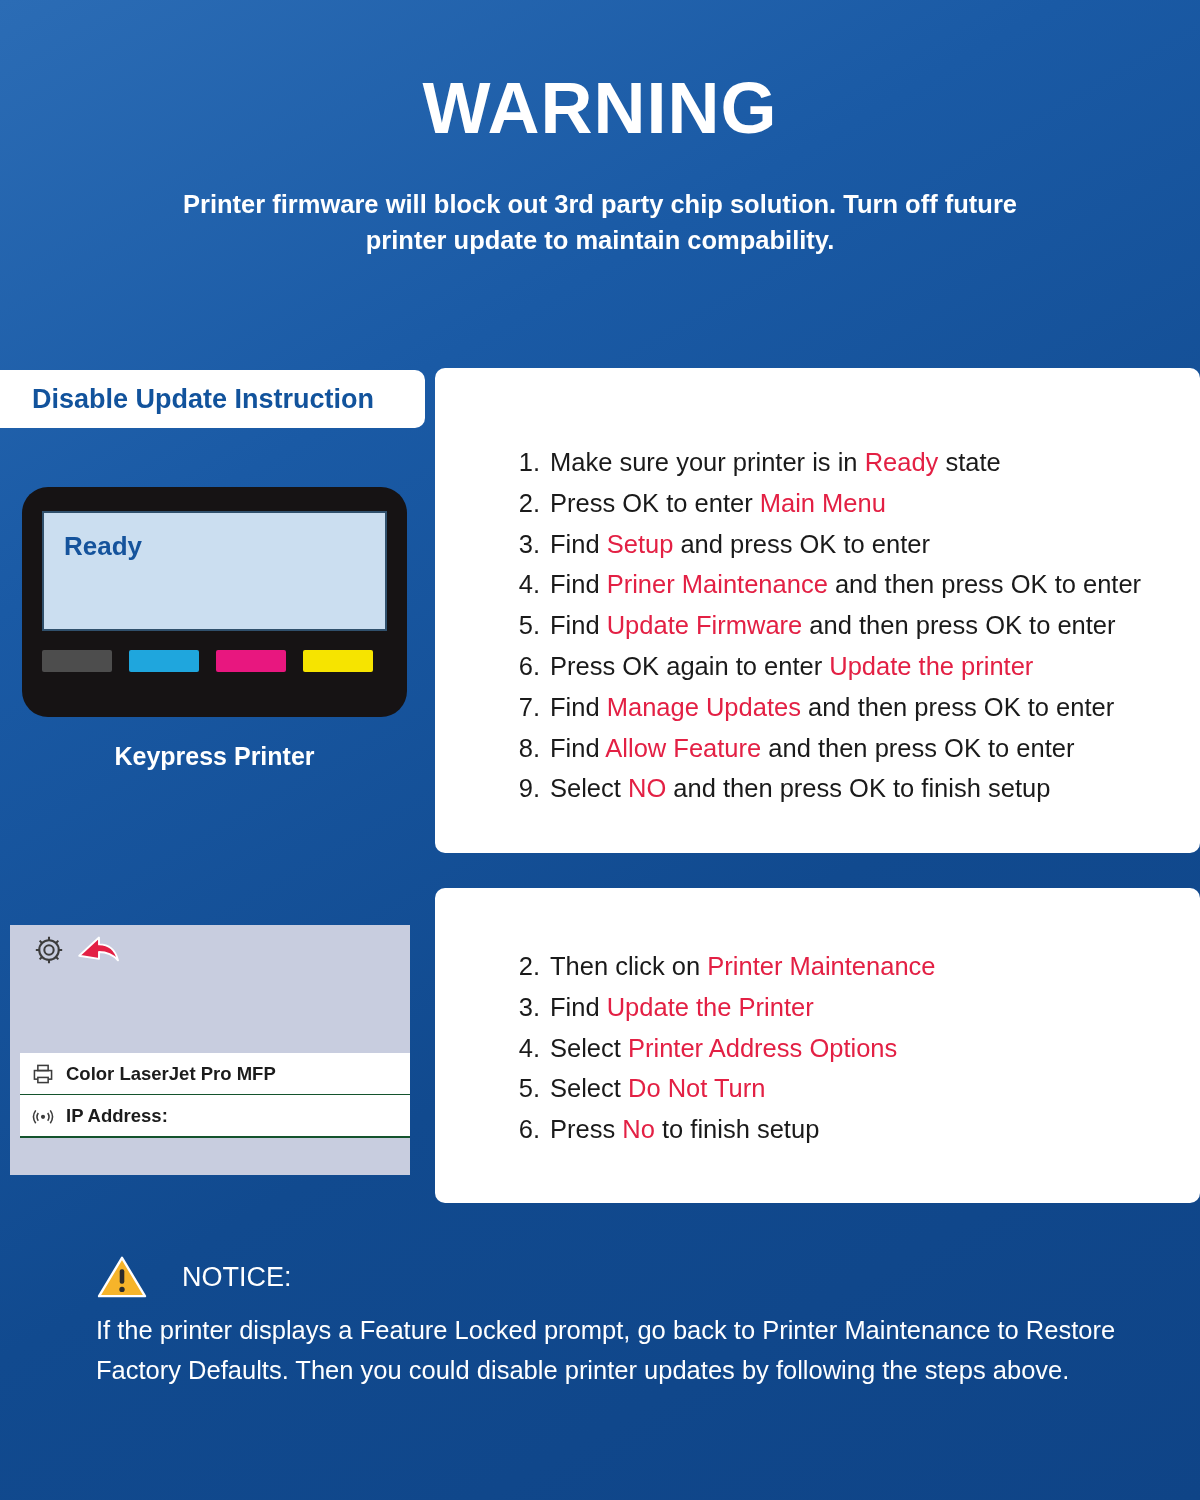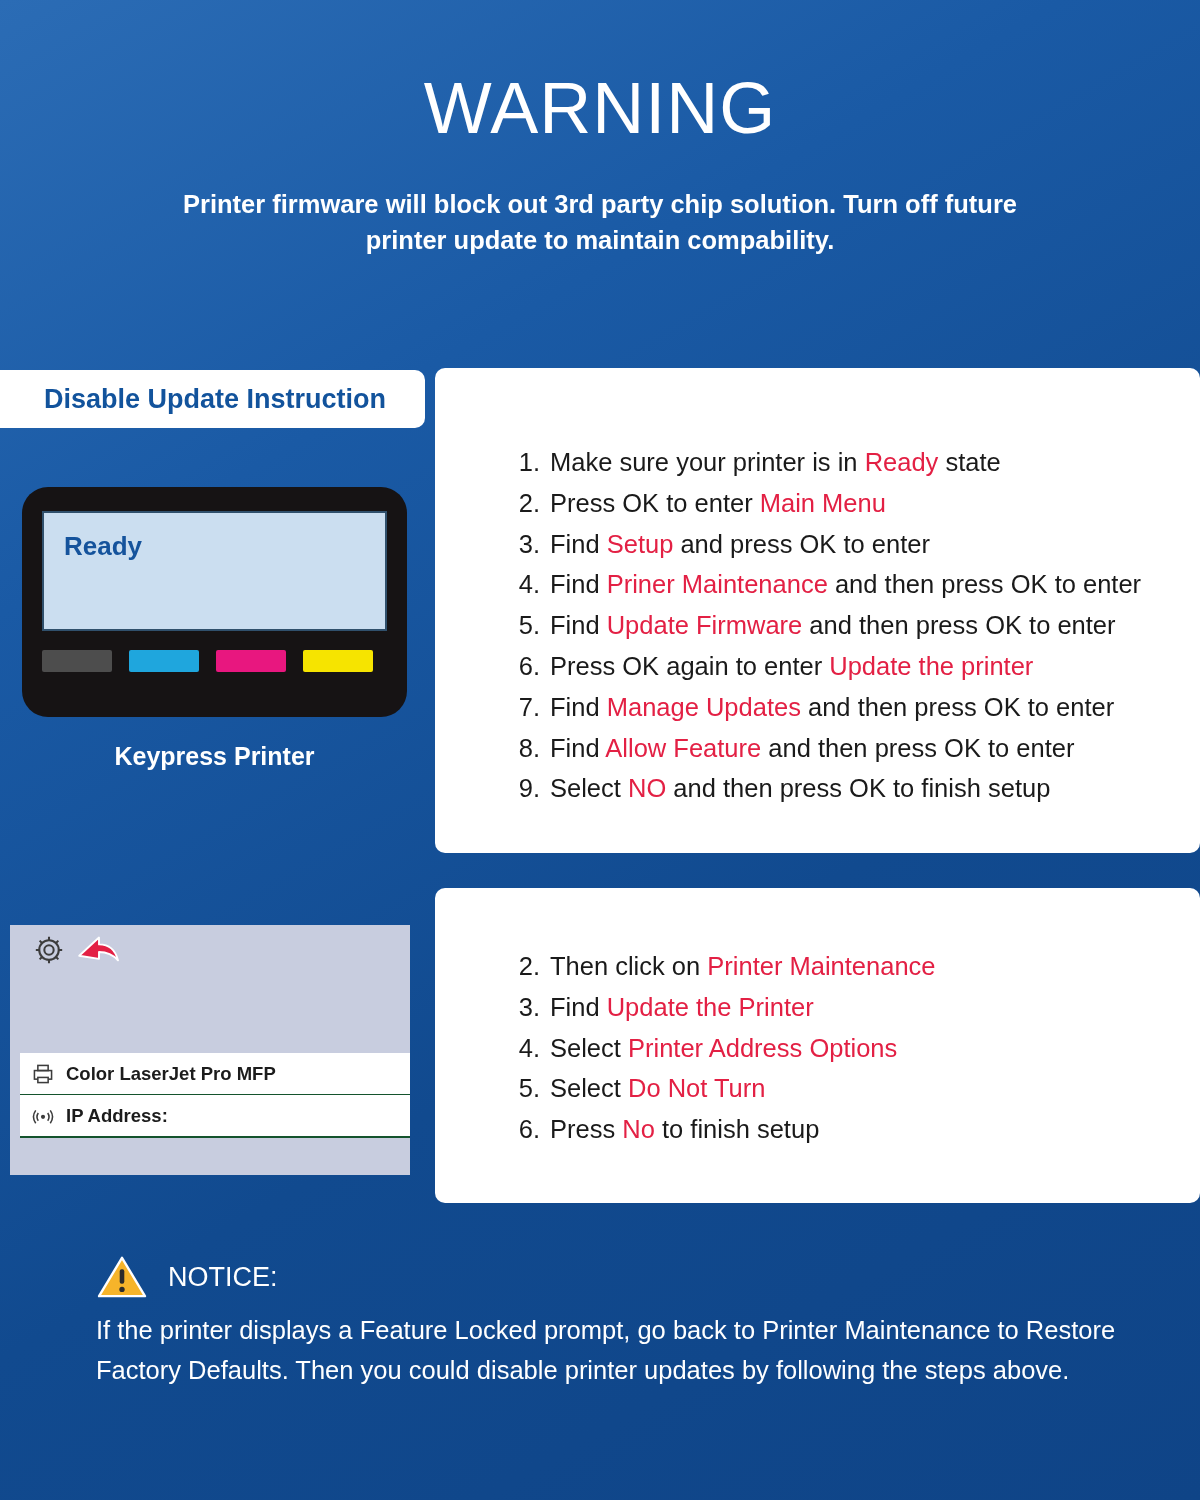--- a/index.html
+++ b/index.html
@@ -24,21 +24,21 @@
     position: absolute;
     top: 0; left: 0; right: 0;
     height: 355px;
     text-align: center;
     color: #ffffff;
   }
   .warning-title {
     margin: 0;
     padding-top: 72px;
     font-size: 72px;
-    font-weight: normal;
+    font-weight: bold;
     letter-spacing: 1px;
     line-height: 1;
   }
   .warning-sub {
     margin: 0 auto;
     padding-top: 42px;
     width: 900px;
     font-size: 25.5px;
     font-weight: bold;
     line-height: 1.42;
@@ -49,21 +49,21 @@
     left: 0;
     top: 370px;
     width: 425px;
     height: 58px;
     background: #ffffff;
     border-radius: 0 10px 10px 0;
     display: flex;
     align-items: center;
   }
   .tab-label span {
-    padding-left: 44px;
+    padding-left: 32px;
     color: #12539c;
     font-size: 27px;
     font-weight: bold;
   }
   
   .lcd-panel {
     position: absolute;
     left: 22px;
     top: 487px;
     width: 385px;
@@ -238,21 +238,21 @@
   .notice {
     position: absolute;
     left: 96px;
     top: 1255px;
     width: 1030px;
     color: #ffffff;
   }
   .notice-head {
     display: flex;
     align-items: center;
-    gap: 20px;
+    gap: 34px;
   }
   .notice-head .label {
     font-size: 27px;
   }
   .tri {
     width: 52px;
     height: 44px;
     position: relative;
   }
   .notice-body {

